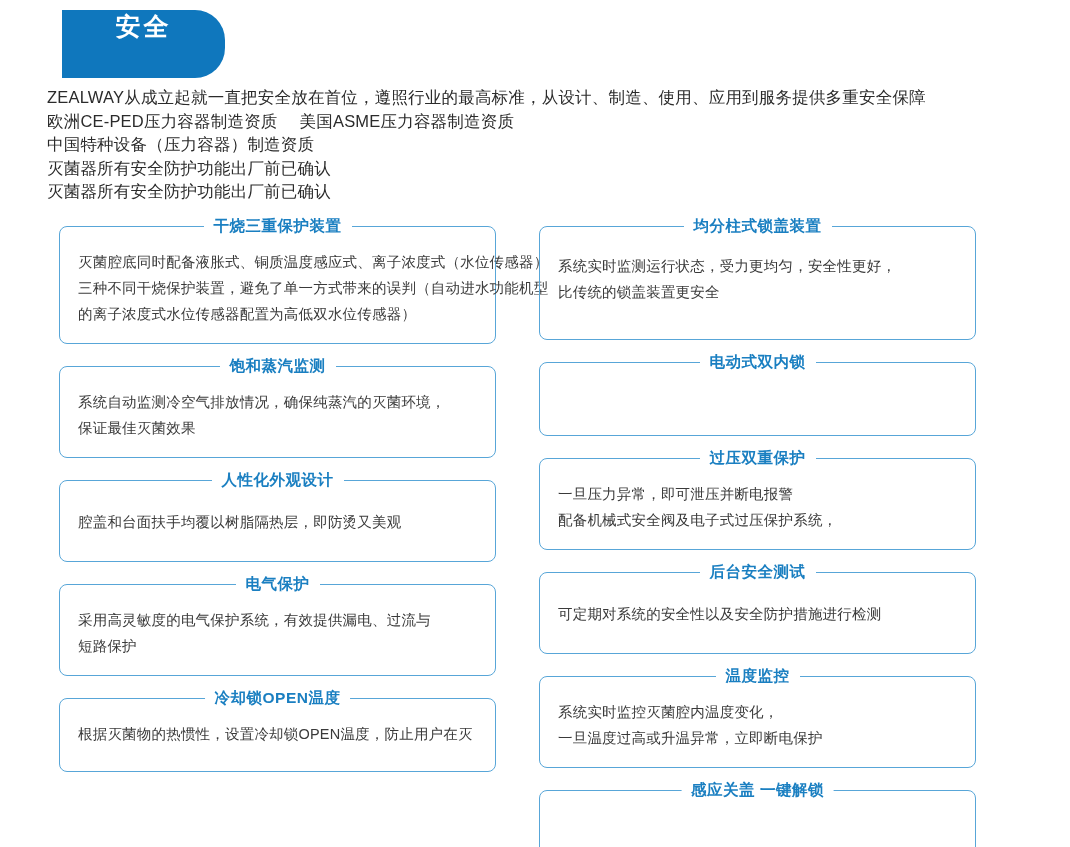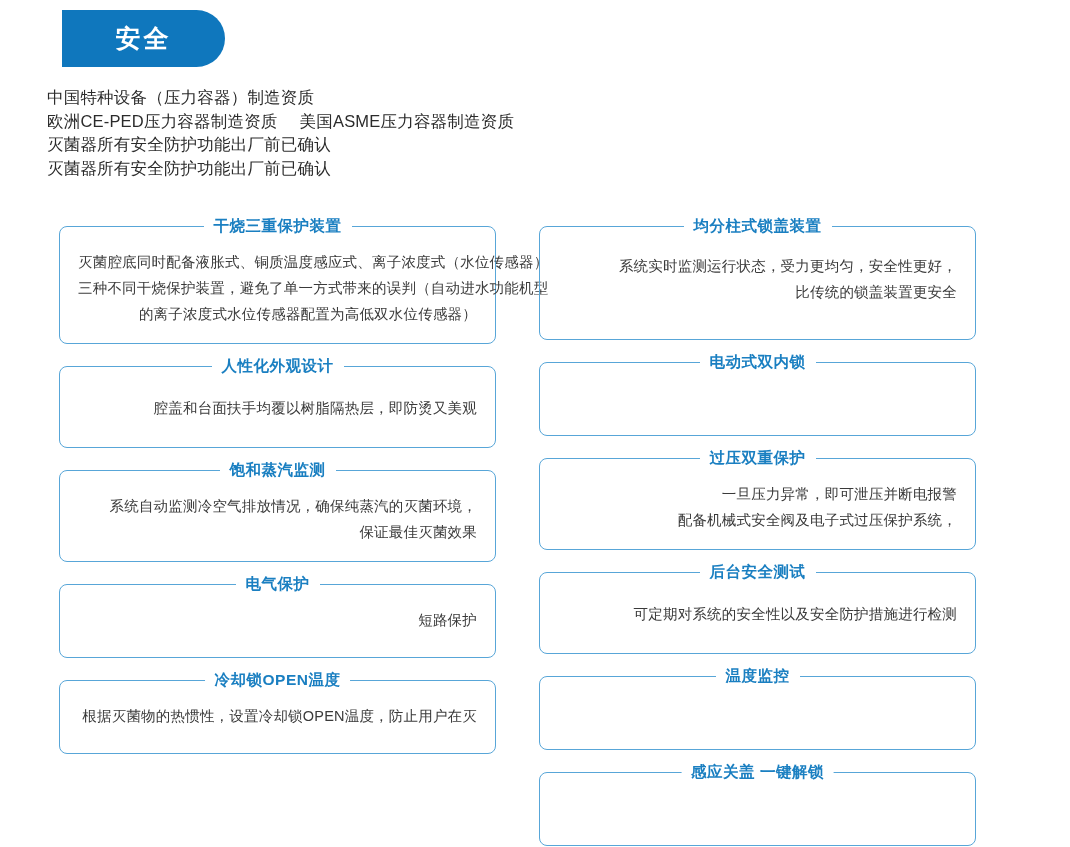--- a/index.html
+++ b/index.html
@@ -15,25 +15,24 @@
     overflow: hidden;
     position: relative;
   }
 
   
   .header-tab {
     position: absolute;
     left: 62px;
     top: 10px;
     width: 163px;
-    height: 57px;
+    height: 68px;
     background: #0f77bd;
     border-radius: 0 30px 30px 0;
     display: flex;
-    align-items: center;
     justify-content: center;
   }
   .header-tab .title {
     color: #ffffff;
     font-size: 25px;
     font-weight: bold;
     letter-spacing: 3px;
   }
 
   
@@ -70,21 +69,21 @@
   }
   .col.left { margin-right: 43px; }
 
   .card {
     position: relative;
     border: 1px solid #58a6d8;
     border-radius: 8px;
     margin-bottom: 22px;
     box-sizing: border-box;
     padding: 22px 18px 16px 18px;
-    text-align: right;
+    text-align: left;
   }
   .card .legend {
     position: absolute;
     top: -11px;
     left: 50%;
     transform: translateX(-50%);
     background: #ffffff;
     padding: 0 10px;
     color: #1a7fc1;
     font-size: 15.5px;
@@ -105,60 +104,62 @@
   .h-b { min-height: 74px; }
 </style>
 </head>
 <body>
 
 <div class="header-tab">
   <span class="title">安全</span>
 </div>
 
 <div class="intro">
-  <p>中国特种设备（压力容器）制造资质</p>
+  <p>ZEALWAY从成立起就一直把安全放在首位，遵照行业的最高标准，从设计、制造、使用、应用到服务提供多重安全保障</p>
   <p>
     <span>欧洲CE-PED压力容器制造资质</span><span class="gap"></span><span>美国ASME压力容器制造资质</span>
   </p>
+  <p>中国特种设备（压力容器）制造资质</p>
   <p>灭菌器所有安全防护功能出厂前已确认</p>
   <p>灭菌器所有安全防护功能出厂前已确认</p>
 </div>
 
 <div class="grid">
 
   <div class="col left">
 
     <div class="card h-a">
       <div class="legend">干烧三重保护装置</div>
       <div class="body">
         <div>灭菌腔底同时配备液胀式、铜质温度感应式、离子浓度式（水位传感器）</div>
         <div>三种不同干烧保护装置，避免了单一方式带来的误判（自动进水功能机型</div>
         <div>的离子浓度式水位传感器配置为高低双水位传感器）</div>
       </div>
     </div>
 
+    <div class="card h-b">
+      <div class="legend">饱和蒸汽监测</div>
+      <div class="body">
+        <div>系统自动监测冷空气排放情况，确保纯蒸汽的灭菌环境，</div>
+        <div>保证最佳灭菌效果</div>
+      </div>
+    </div>
+
     <div class="card h-b" style="padding-top:28px;padding-bottom:26px;">
       <div class="legend">人性化外观设计</div>
       <div class="body">
         <div>腔盖和台面扶手均覆以树脂隔热层，即防烫又美观</div>
       </div>
     </div>
 
-    <div class="card h-b">
-      <div class="legend">饱和蒸汽监测</div>
-      <div class="body">
-        <div>系统自动监测冷空气排放情况，确保纯蒸汽的灭菌环境，</div>
-        <div>保证最佳灭菌效果</div>
-      </div>
-    </div>
-
 
     <div class="card h-b">
       <div class="legend">电气保护</div>
       <div class="body">
+        <div>采用高灵敏度的电气保护系统，有效提供漏电、过流与</div>
         <div>短路保护</div>
       </div>
     </div>
 
     <div class="card h-b">
       <div class="legend">冷却锁OPEN温度</div>
       <div class="body">
         <div>根据灭菌物的热惯性，设置冷却锁OPEN温度，防止用户在灭</div>
 
       </div>
@@ -190,20 +191,24 @@
 
     <div class="card h-b" style="padding-top:28px;padding-bottom:26px;">
       <div class="legend">后台安全测试</div>
       <div class="body">
         <div>可定期对系统的安全性以及安全防护措施进行检测</div>
       </div>
     </div>
 
     <div class="card h-b">
       <div class="legend">温度监控</div>
+      <div class="body">
+        <div>系统实时监控灭菌腔内温度变化，</div>
+        <div>一旦温度过高或升温异常，立即断电保护</div>
+      </div>
     </div>
 
     <div class="card h-b">
       <div class="legend">感应关盖  一键解锁</div>
 
     </div>
 
   </div>
 
 </div>

